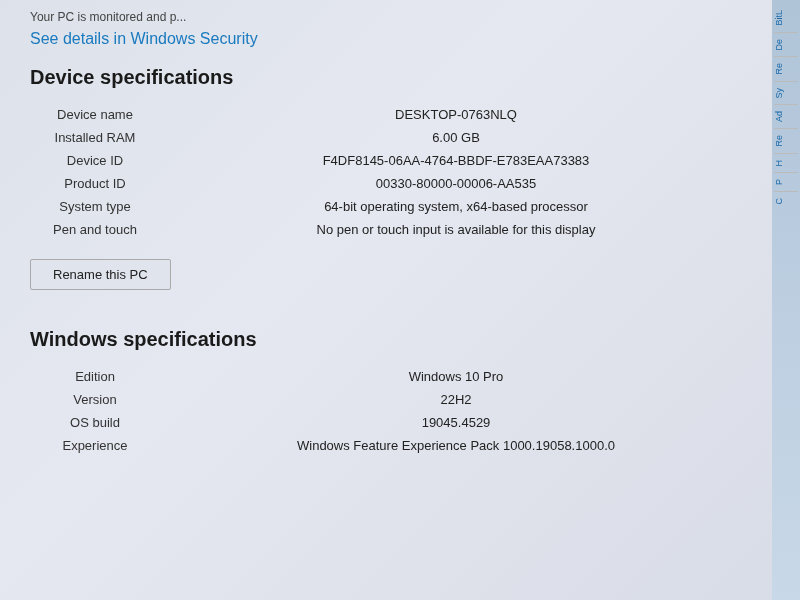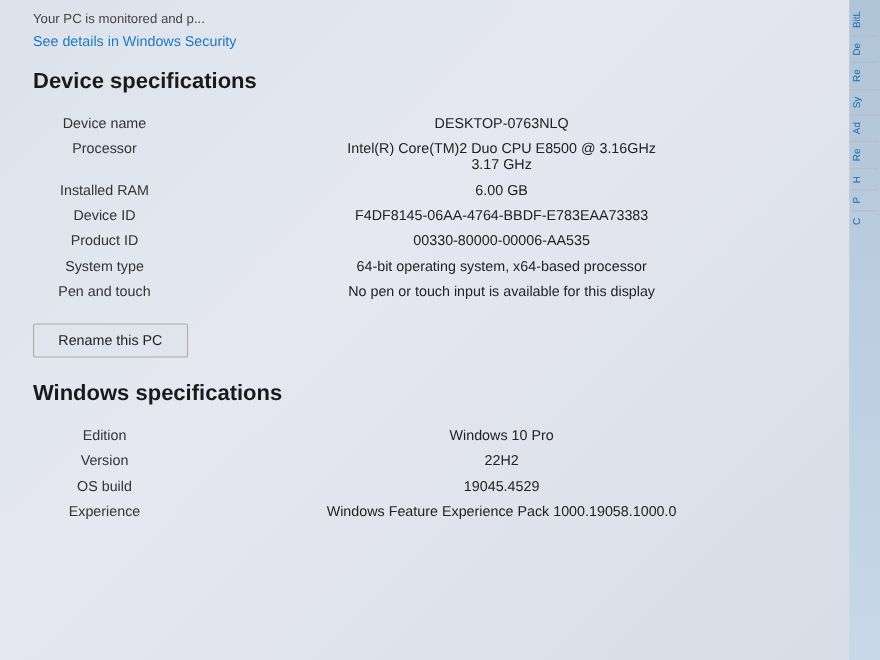--- a/index.html
+++ b/index.html
@@ -25,21 +25,21 @@
     }
 
     .main-content {
       flex: 1;
       padding: 10px 20px 10px 30px;
       overflow: hidden;
     }
 
     .security-link {
       color: #1a7abf;
-      font-size: 13px;
+      font-size: 16px;
       cursor: pointer;
       margin-bottom: 18px;
       display: block;
     }
 
     .section-title {
       font-size: 20px;
       font-weight: 600;
       color: #1a1a1a;
       margin-bottom: 14px;
@@ -79,21 +79,21 @@
       cursor: pointer;
       border-radius: 2px;
       margin-bottom: 10px;
     }
 
     .copy-btn {
       margin-bottom: 12px;
     }
 
     .rename-btn {
-      margin-bottom: 4px;
+      margin-bottom: 20px;
     }
 
     .right-sidebar {
       width: 28px;
       background: linear-gradient(180deg, #b0c4d8 0%, #c8d8e8 100%);
       display: flex;
       flex-direction: column;
       padding: 8px 2px;
       gap: 4px;
     }
@@ -133,25 +133,20 @@
 
     <div class="section-title">Device specifications</div>
 
     <table class="spec-table">
       <tbody id="device-spec-tbody">
       <tr>
             <td>Device name</td>
             <td style="white-space: pre-line;">DESKTOP-0763NLQ</td>
           </tr>
           <tr>
-            <td>Processor</td>
-            <td style="white-space: pre-line;">Intel(R) Core(TM)2 Duo CPU    E8500  @ 3.16GHz
-3.17 GHz</td>
-          </tr>
-          <tr>
             <td>Installed RAM</td>
             <td style="white-space: pre-line;">6.00 GB</td>
           </tr>
           <tr>
             <td>Device ID</td>
             <td style="white-space: pre-line;">F4DF8145-06AA-4764-BBDF-E783EAA73383</td>
           </tr>
           <tr>
             <td>Product ID</td>
             <td style="white-space: pre-line;">00330-80000-00006-AA535</td>

